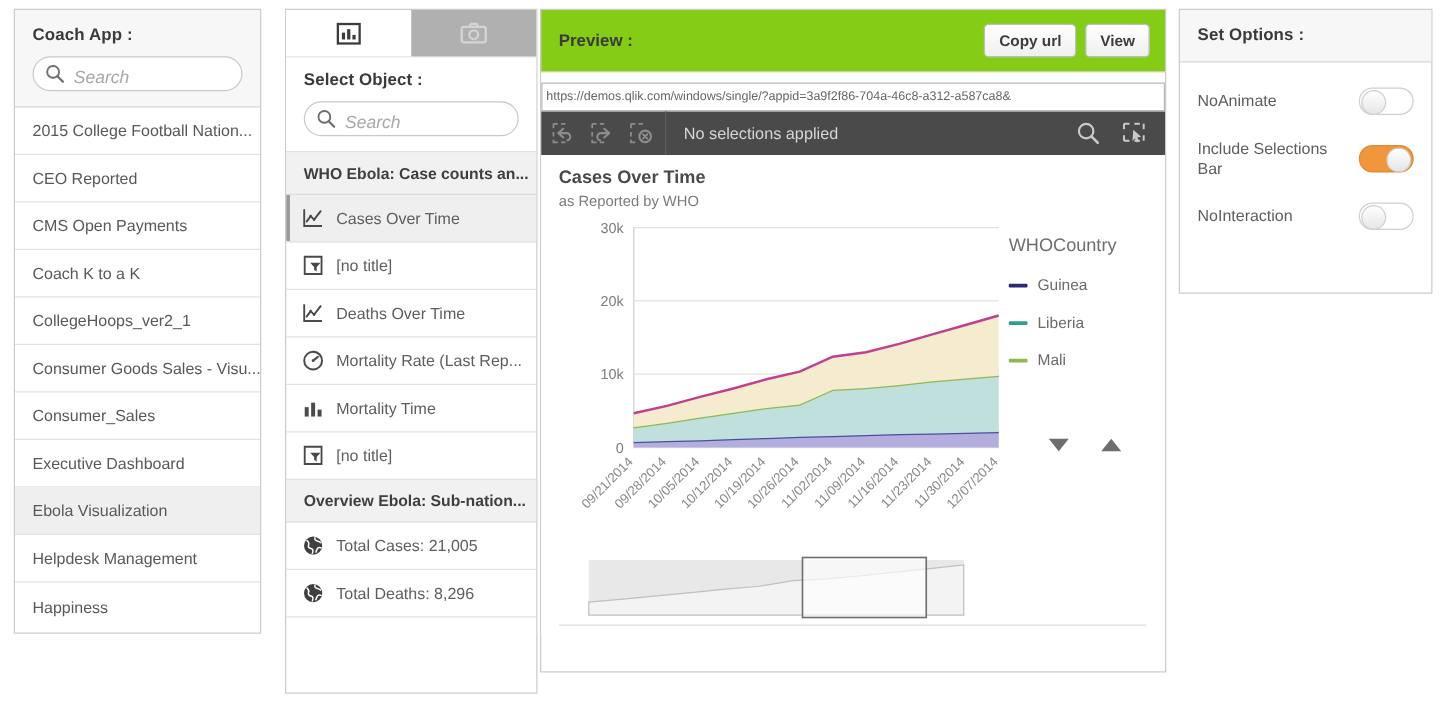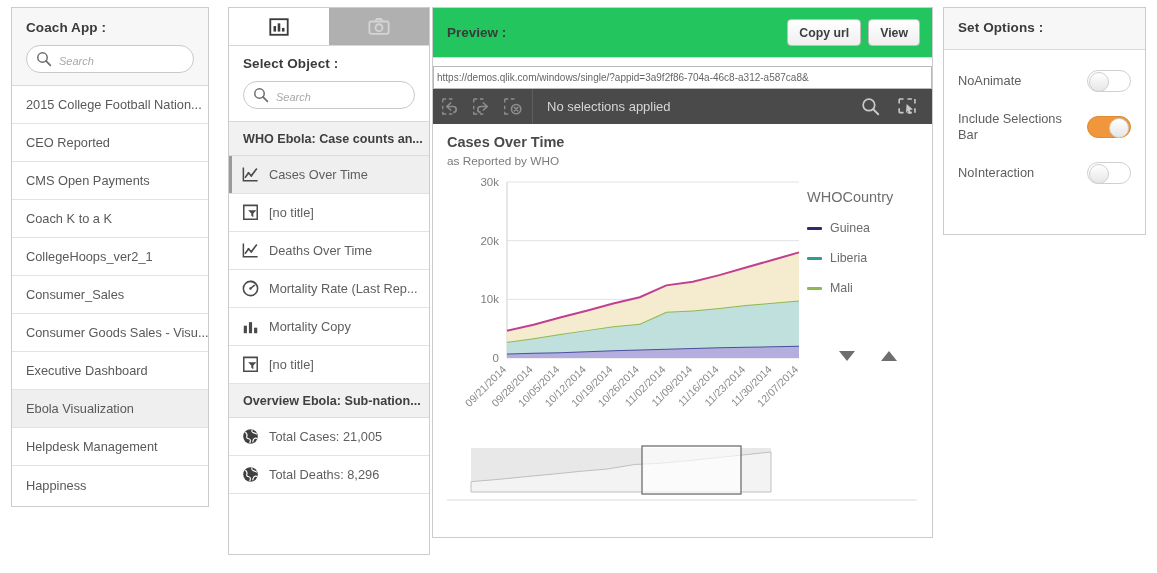--- a/index.html
+++ b/index.html
@@ -39,21 +39,21 @@
     margin-top: 10px;
     position: relative;
     height: 28px;
   }
   .search-box {
     width: 100%; height: 28px;
     border: 1px solid #c9c9c9;
     border-radius: 14px;
     background: #fff;
     padding: 4px 10px 0 32px;
-    font-size: 11px;
+    font-size: 14px;
     color: #999;
     font-family: "Liberation Sans", sans-serif;
     font-style: italic;
     outline: none;
   }
   .search-box::placeholder { color:#a8a8a8; font-style: italic; }
   .search-icon {
     position: absolute; left: 9px; top: 5px;
     width: 18px; height: 18px;
     color: #6d6d6d;
@@ -118,21 +118,21 @@
   .obj-row.selected {
     background: #efefef;
     box-shadow: inset 3px 0 0 0 #9a9a9a;
   }
   .obj-ico { width: 19px; height: 19px; flex: 0 0 19px; color:#4a4a4a; }
 
   
   #panel-prev { left: 432px; top: 7px; width: 501px; height: 531px; }
   .prev-head {
     height: 50px;
-    background: #22c55e;
+    background: #84cc16;
     border-bottom: 1px solid #d8d8d8;
     display: flex; align-items: center;
     padding: 0 12px 0 14px;
   }
   .prev-head .ttl { font-size: 13.5px; font-weight: bold; color: #3b3b3b; flex: 1; }
   .btn {
     height: 27px;
     padding: 0 11px;
     border: 1px solid #bdbdbd;
     border-radius: 4px;
@@ -236,24 +236,24 @@
         <div class="list-row">
           <span>CMS Open Payments</span>
         </div>
         <div class="list-row">
           <span>Coach K to a K</span>
         </div>
         <div class="list-row">
           <span>CollegeHoops_ver2_1</span>
         </div>
         <div class="list-row">
+          <span>Consumer Goods Sales - Visu...</span>
+        </div>
+        <div class="list-row">
           <span>Consumer_Sales</span>
-        </div>
-        <div class="list-row">
-          <span>Consumer Goods Sales - Visu...</span>
         </div>
         <div class="list-row">
           <span>Executive Dashboard</span>
         </div>
         <div class="list-row selected">
           <span>Ebola Visualization</span>
         </div>
         <div class="list-row">
           <span>Helpdesk Management</span>
         </div>
@@ -326,21 +326,21 @@
             <circle cx="12" cy="12" r="1.5" fill="#4a4a4a"></circle>
           </svg>
           <span>Mortality Rate (Last Rep...</span>
         </div>
         <div class="obj-row">
           <svg viewBox="0 0 24 24" class="obj-ico">
             <rect x="3.5" y="11" width="4" height="9.5" fill="#4a4a4a"></rect>
             <rect x="10" y="6.5" width="4" height="14" fill="#4a4a4a"></rect>
             <rect x="16.5" y="13.5" width="4" height="7" fill="#4a4a4a"></rect>
           </svg>
-          <span>Mortality Copy</span>
+          <span>Mortality Time</span>
         </div>
         <div class="obj-row">
           <svg viewBox="0 0 24 24" class="obj-ico">
             <path d="M3.5 3 H20.5 V20.5 H3.5 Z" fill="none" stroke="#4a4a4a" stroke-width="1.9"></path>
             <path d="M9 9 H19.5 L15.6 13.3 V18 L13 16.2 V13.3 Z" fill="#4a4a4a"></path>
           </svg>
           <span>[no title]</span>
         </div>
         <div class="group-row">Overview Ebola: Sub-nation...</div>
         <div class="obj-row">

